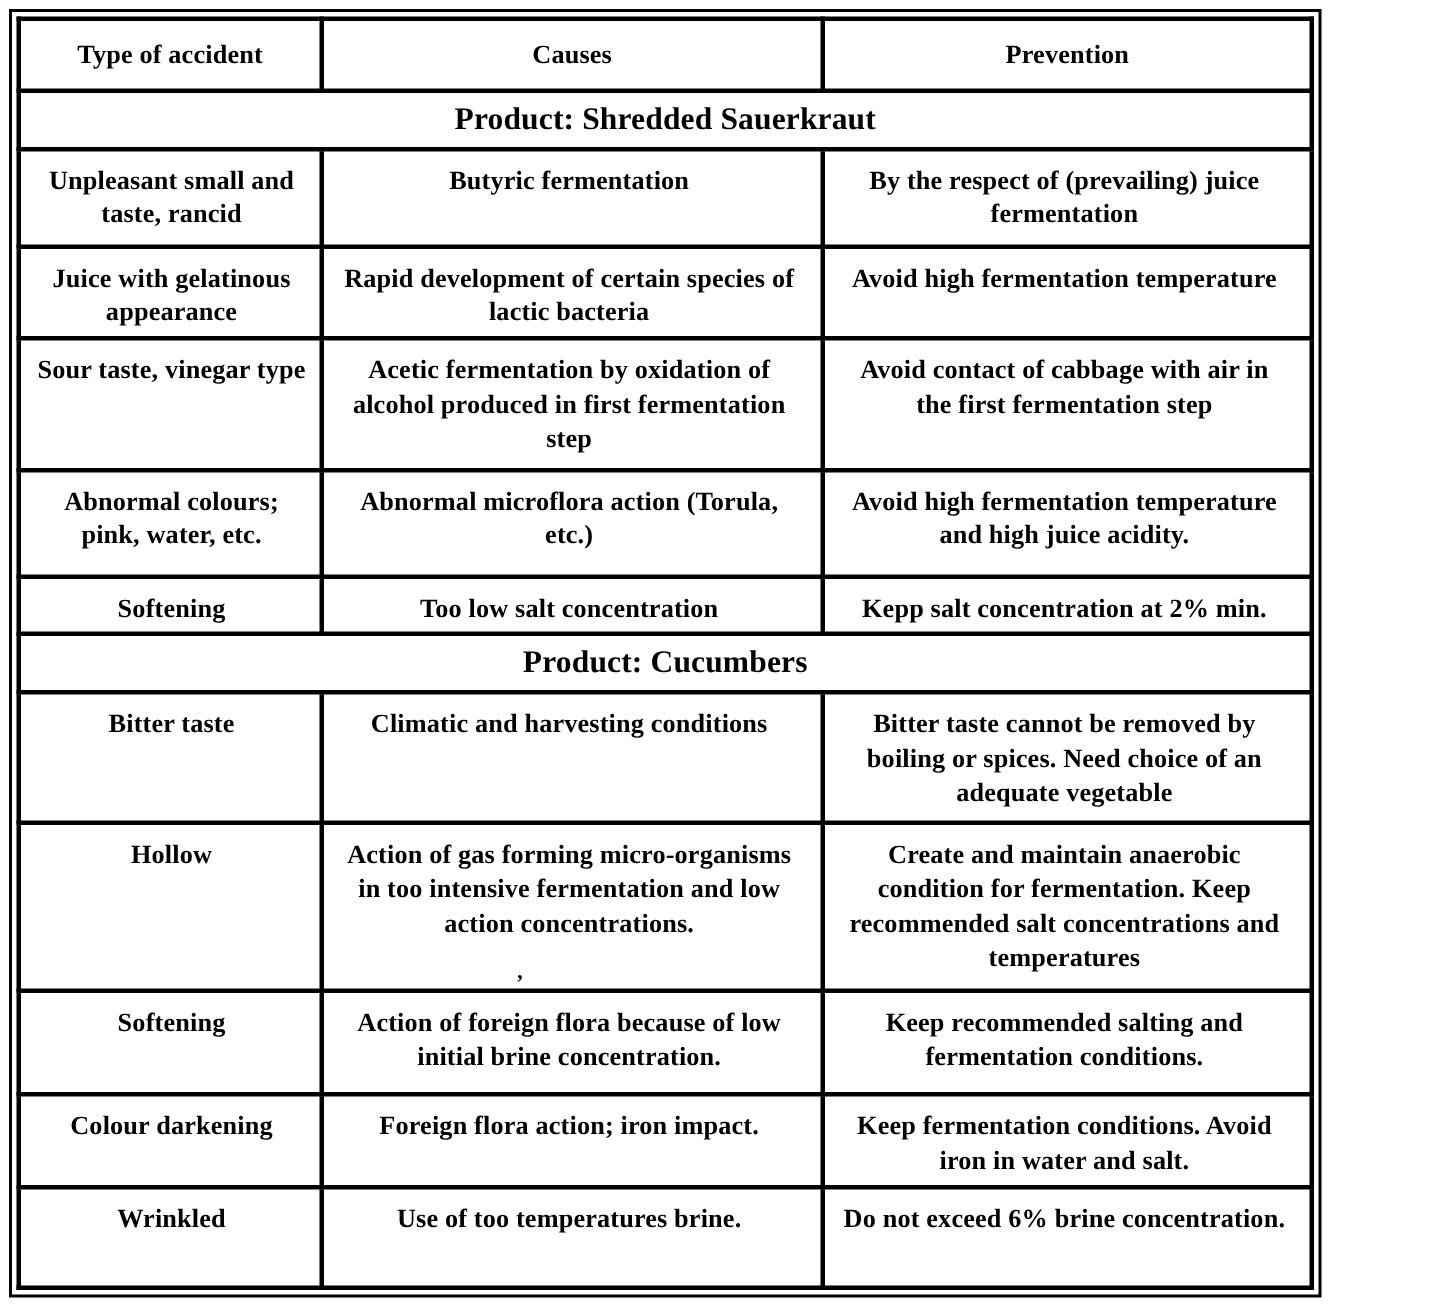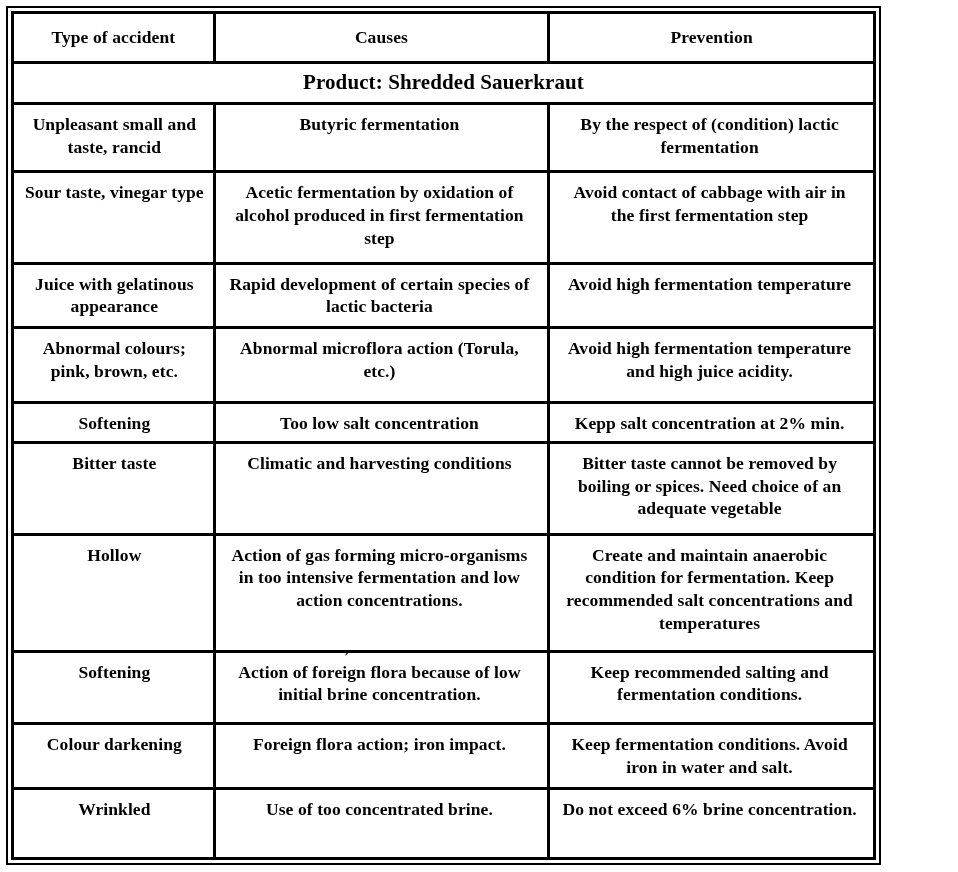--- a/index.html
+++ b/index.html
@@ -81,47 +81,50 @@
         <th class="colhead">Prevention</th>
       </tr>
 
       <tr class="product-row" style="height:36px;">
         <td colspan="3">Product:  Shredded Sauerkraut</td>
       </tr>
 
       <tr style="height:64px;">
         <td class="cell c1">Unpleasant small and taste, rancid</td>
         <td class="cell">Butyric fermentation</td>
-        <td class="cell">By the respect of (condition) lactic fermentation</td>
+        <td class="cell">By the respect of (prevailing) juice fermentation</td>
+      </tr>
+
+      <tr style="height:60px;">
+        <td class="cell c1">Juice with gelatinous appearance</td>
+        <td class="cell">Rapid development of certain species of lactic bacteria</td>
+        <td class="cell">Avoid high fermentation temperature</td>
       </tr>
 
       <tr style="height:86px;">
         <td class="cell c1">Sour taste, vinegar type</td>
         <td class="cell">Acetic fermentation by oxidation of alcohol produced in first fermentation step</td>
         <td class="cell">Avoid contact of cabbage with air in the first fermentation step</td>
       </tr>
 
-      <tr style="height:60px;">
-        <td class="cell c1">Juice with gelatinous appearance</td>
-        <td class="cell">Rapid development of certain species of lactic bacteria</td>
-        <td class="cell">Avoid high fermentation temperature</td>
-      </tr>
-
       <tr style="height:70px;">
-        <td class="cell c1">Abnormal colours; pink, brown, etc.</td>
+        <td class="cell c1">Abnormal colours; pink, water, etc.</td>
         <td class="cell">Abnormal microflora action (Torula, etc.)</td>
         <td class="cell">Avoid high fermentation temperature and high juice acidity.</td>
       </tr>
 
       <tr style="height:36px;">
         <td class="cell c1">Softening</td>
         <td class="cell">Too low salt concentration</td>
         <td class="cell">Kepp salt concentration at 2% min.</td>
       </tr>
 
+      <tr class="product-row" style="height:38px;">
+        <td colspan="3">Product: Cucumbers</td>
+      </tr>
 
       <tr style="height:86px;padding-left:40px;">
         <td class="cell c1">Bitter taste</td>
         <td class="cell">Climatic and harvesting conditions</td>
         <td class="cell">Bitter taste cannot be removed by boiling or spices.  Need choice of an adequate vegetable</td>
       </tr>
 
       <tr style="height:110px;margin-left:48px;">
         <td class="cell c1">Hollow</td>
         <td class="cell">Action of gas forming micro-organisms in too intensive fermentation and low action concentrations.</td>
@@ -135,21 +138,21 @@
       </tr>
 
       <tr style="height:58px;">
         <td class="cell c1">Colour darkening</td>
         <td class="cell">Foreign flora action; iron impact.</td>
         <td class="cell">Keep fermentation conditions. Avoid iron in water and salt.</td>
       </tr>
 
       <tr style="height:66px;">
         <td class="cell c1">Wrinkled</td>
-        <td class="cell">Use of too concentrated brine.</td>
+        <td class="cell">Use of too temperatures brine.</td>
         <td class="cell">Do not exceed 6% brine concentration.</td>
       </tr>
 
     </tbody>
       </table>
   </div>
   <span class="stray">’</span>
 </div>
 
 </body></html>

